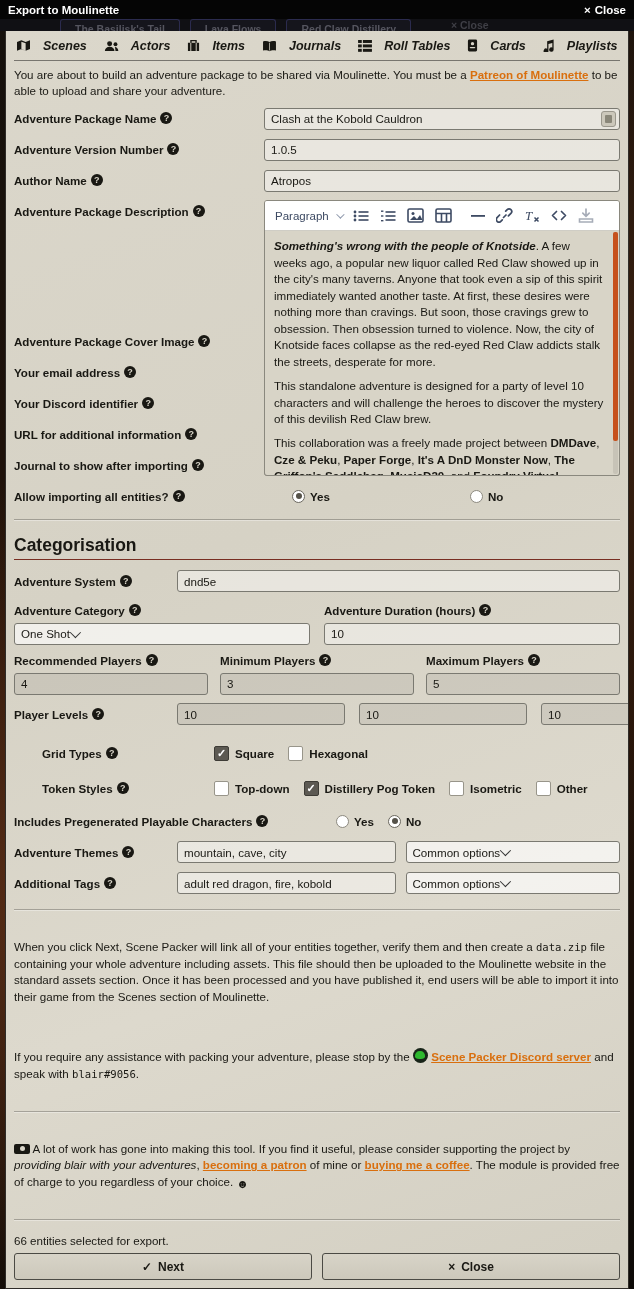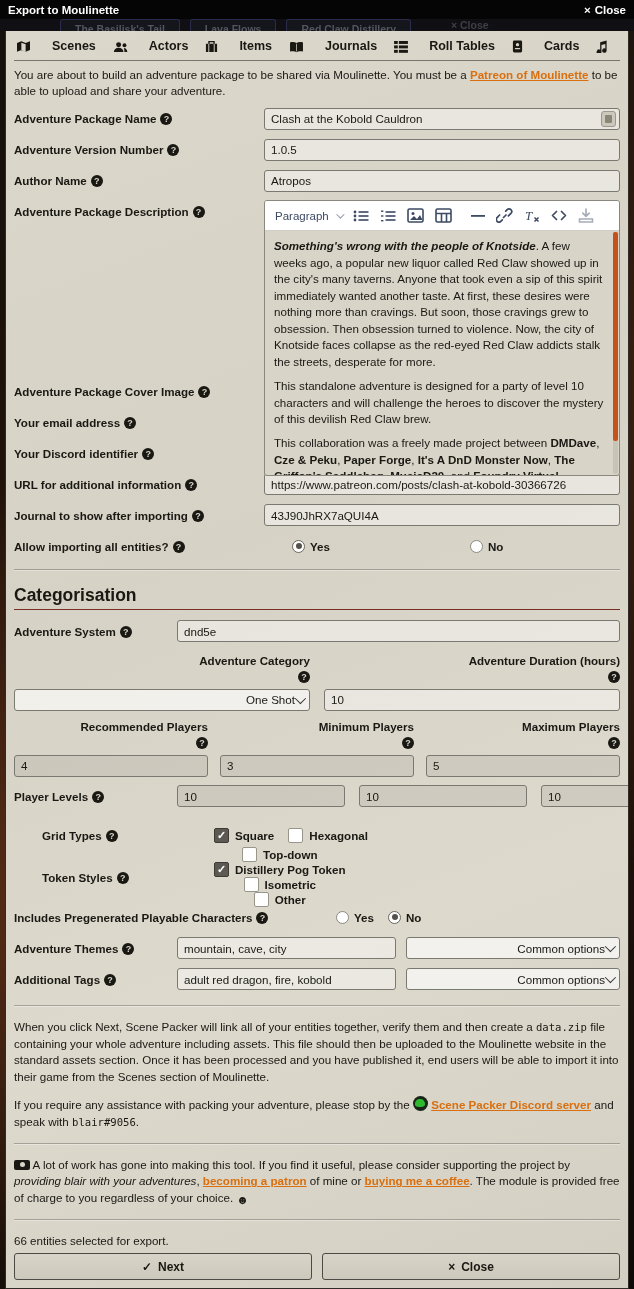--- a/index.html
+++ b/index.html
@@ -38,29 +38,29 @@
     background:linear-gradient(160deg,#dbd7cb 0%, #d6d2c5 40%, #ddd9cd 70%, #d3cfc2 100%);
     border:1px solid #2f2c28; border-top:none;
     display:flex; flex-direction:column; padding:0 8px 8px;
     overflow:hidden;
   }
   
   .tabs {
     display:flex; align-items:center; gap:17px; height:30px; flex:0 0 30px;
     border-bottom:1px solid rgba(0,0,0,.45); padding:0 2px;
   }
-  .tab { display:flex; align-items:flex-end; gap:21px; font-size:12.5px; font-weight:bold; cursor:pointer; white-space:nowrap; }
+  .tab { display:flex; align-items:center; gap:12px; font-size:12.5px; font-weight:bold; cursor:pointer; white-space:nowrap;font-style:italic; }
   .tab svg { display:block; }
   
   .intro { font-size:11.6px; line-height:1.4; padding:6px 0 4px; }
   .link { color:#d96f0e; font-weight:bold; text-decoration:underline; cursor:pointer; }
   
   .frow { display:flex; align-items:center; margin:4px 0; min-height:23px; }
   .frow.top { align-items:flex-start; }
-  .flabel { flex:0 0 250px; font-size:11.6px; font-weight:bold; display:flex; align-items:flex-end; gap:4px; }
+  .flabel { flex:0 0 250px; font-size:11.6px; font-weight:bold; display:flex; align-items:flex-start; gap:4px; }
   .flabel.w160 { flex:0 0 163px; }
   .flabel.w170 { flex:0 0 172px;margin-left:28px; }
   .q {
     width:12px; height:12px; border-radius:50%; background:#191813; flex:0 0 12px;
     display:inline-flex; align-items:center; justify-content:center;
   }
   .q::after { content:"?"; color:#d9d5c9; font-size:9px; font-weight:bold; }
   input.tin, .selbox {
     flex:1; height:22px; border:1px solid #7a7971; border-radius:3px;
     background:rgba(255,255,255,.42); padding:0 6px; font-size:11.6px;
@@ -68,21 +68,21 @@
   }
   input.tin.dis { background:rgba(0,0,0,.06); }
   .inwrap { flex:1; position:relative; display:flex; min-width:0; }
   .inwrap input { width:100%; }
   .autofill {
     position:absolute; right:4px; top:3px; width:15px; height:16px;
     border:1px solid #9a978c; border-radius:3px; background:#ccc8bb;
     display:flex; align-items:center; justify-content:center;
   }
   .autofill::after { content:""; width:7px; height:8px; background:#8a8779; border-radius:1px; }
-  .selbox { display:flex; align-items:center; justify-content:flex-end; background:rgba(255,255,255,.65); cursor:pointer; }
+  .selbox { display:flex; align-items:center; justify-content:flex-start; background:rgba(255,255,255,.65); cursor:pointer; }
   .selbox .chev { width:8px; height:8px; border-right:1.8px solid #333; border-bottom:1.8px solid #333; transform:rotate(45deg) translateY(-2px); }
   
   .editor {
     flex:1; border:1px solid #8a887e; border-radius:3px; background:#d8d4c7;
     height:276px; max-height:276px; display:flex; flex-direction:column; overflow:hidden; position:relative;
   }
   .ed-toolbar {
     flex:0 0 30px; background:#fff; border-bottom:1px solid #cfcdc5;
     display:flex; align-items:center; gap:11px; padding:0 10px; color:#3d4a63;
   }
@@ -114,27 +114,27 @@
   .cb-opt { display:flex; align-items:center; gap:6px; font-size:11.6px; font-weight:bold; margin-right:14px; cursor:pointer; }
   
   hr.sep { border:none; border-top:1px solid rgba(0,0,0,.25); border-bottom:1px solid rgba(255,255,255,.35); margin:7px 0; }
   .heading {
     font-size:17.5px; font-weight:bold; padding:4px 0 3px;
     border-bottom:1.5px solid #782e22; margin:3px 0 6px;
   }
   
   .two-col { display:flex; gap:14px; margin:4px 0; }
   .two-col > div { flex:1; min-width:0; }
-  .col-label { font-size:11.6px; font-weight:bold; display:flex; align-items:flex-end; gap:4px; margin:3px 0 6px;flex-direction:column; }
+  .col-label { font-size:11.6px; font-weight:bold; display:flex; align-items:center; gap:4px; margin:3px 0 6px; }
   .three-col { display:flex; gap:12px; margin:2px 0 4px; }
   .three-col > div { flex:1; min-width:0; }
   .levels { flex:1; display:flex; align-items:center; gap:14px; }
   .levels input { flex:1; }
   
-  .note { font-size:11.6px; line-height:1.45; margin:5px 0; }
+  .note { font-size:11.6px; line-height:1.45; margin:21px 0; }
   code { font-family:"DejaVu Sans Mono", monospace; font-size:10.6px; }
   .seg-icon { display:inline-block; vertical-align:-2px; }
   .seg-icon-money { width:16px; height:10px; background:#191813; border-radius:2px; position:relative; vertical-align:-1px; }
   .seg-icon-money::after { content:""; position:absolute; left:50%; top:50%; width:5px; height:5px; margin:-2.5px; border-radius:50%; background:#d9d5c9; }
   .seg-icon-discord { width:15px; height:15px; border-radius:50%; background:#182418; position:relative; }
   .seg-icon-discord::after { content:""; position:absolute; inset:3px 2.5px 4px; background:#2eb82e; border-radius:46% 46% 42% 42% / 60% 60% 34% 34%; }
   .seg-icon-smile { font-size:12px; line-height:1; }
   
   .spacer { flex:1; }
   .status { font-size:11.6px; padding:6px 0 6px; }
@@ -516,21 +516,21 @@
           <span>Hexagonal</span>
         </span>
     </span>
   </div>
 
   <div class="frow" style="margin-top:8px;">
     <span class="flabel w170">
         <span>Token Styles</span>
         <span class="q"></span>
       </span>
-    <span style="display:flex;align-items:center;flex-wrap:nowrap;flex-direction:column;">
+    <span style="display:flex;align-items:center;flex-wrap:nowrap;">
       <span class="cb-opt">
           <span class="cb"></span>
           <span>Top-down</span>
         </span>
       <span class="cb-opt">
           <span class="cb checked"></span>
           <span>Distillery Pog Token</span>
         </span>
       <span class="cb-opt">
           <span class="cb"></span>

